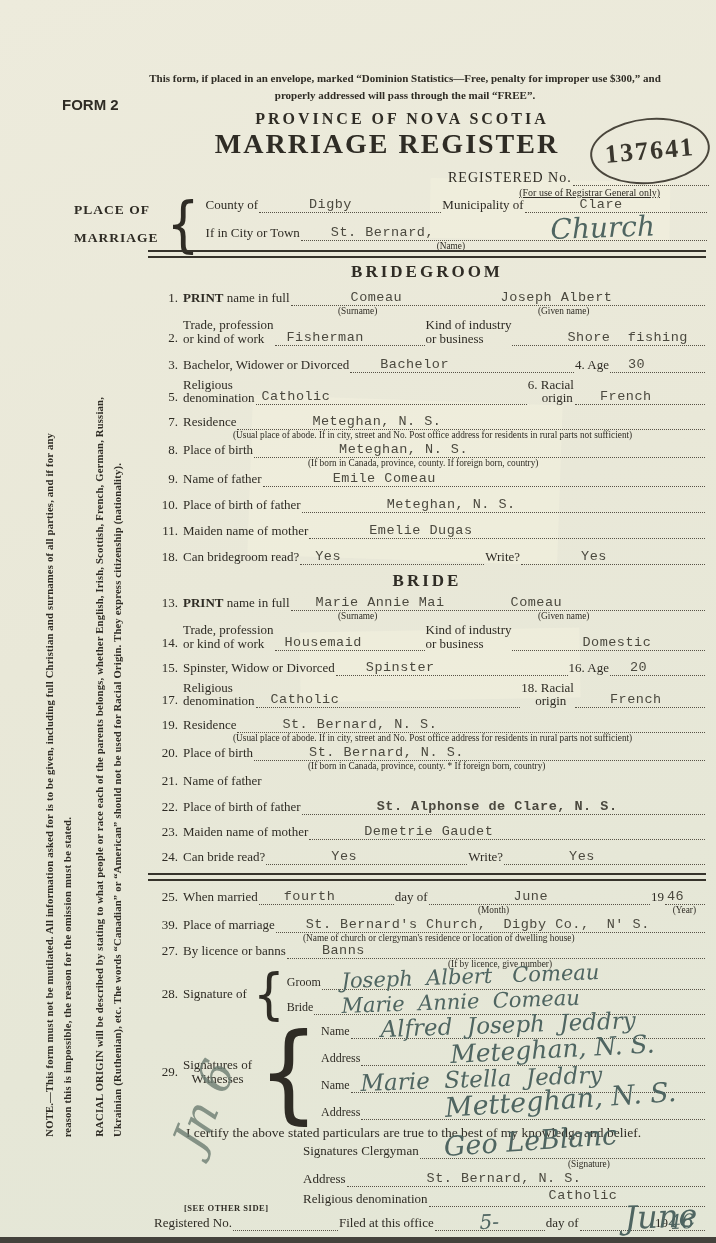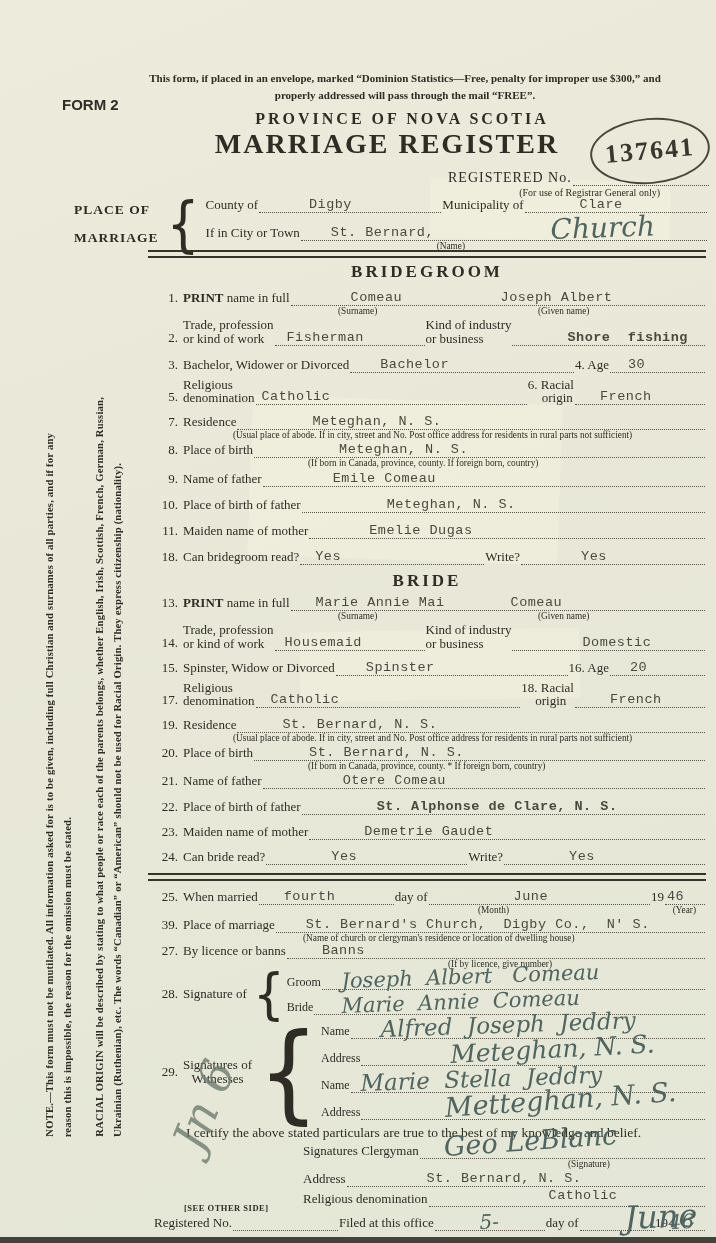--- a/index.html
+++ b/index.html
@@ -15,21 +15,21 @@
          font-size:46px;color:#6d7d72;opacity:.8;transform:rotate(-68deg);z-index:3;}
   
   .notice{position:absolute;left:100px;right:6px;top:70px;text-align:center;font-size:11px;font-weight:700;line-height:1.5;z-index:2;}
   .formno{position:absolute;left:62px;top:96px;font-family:"Liberation Sans",sans-serif;font-weight:700;font-size:15px;z-index:2;}
   .province{position:absolute;left:148px;right:60px;top:110px;text-align:center;font-weight:700;font-size:16px;letter-spacing:3px;z-index:2;}
   .title{position:absolute;left:148px;right:90px;top:128px;text-align:center;font-weight:700;font-size:28px;letter-spacing:2px;z-index:2;}
   .stamp{position:absolute;right:6px;top:118px;width:116px;height:62px;border:2.5px solid #4a463c;border-radius:50%;
          transform:rotate(-5deg);display:flex;align-items:center;justify-content:center;
          font-weight:700;font-size:26px;letter-spacing:2px;color:#3a372e;z-index:2;}
   .regline{position:absolute;right:6px;top:170px;width:262px;display:flex;align-items:flex-end;font-size:14px;z-index:2;}
-  .regnote{position:absolute;right:56px;top:187px;font-size:10px;z-index:2;}
+  .regnote{position:absolute;right:56px;top:187px;font-size:10px;z-index:2;text-decoration:underline;}
   
   .place{position:absolute;left:74px;right:8px;top:196px;display:flex;align-items:center;z-index:2;}
   .place-head{font-size:13.5px;font-weight:600;letter-spacing:1px;line-height:2.1;}
   .brace{font-family:"DejaVu Sans",sans-serif;font-weight:400;color:#2f2c25;line-height:1;display:inline-block;}
   .place-rows{flex:1;}
   
   .main{position:absolute;left:148px;right:10px;top:250px;z-index:2;}
   .frow{display:flex;align-items:flex-end;position:relative;margin-top:8px;}
   .num{flex:0 0 30px;text-align:right;padding-right:5px;font-size:13px;white-space:nowrap;}
   .lb{font-size:13px;white-space:nowrap;}
@@ -130,21 +130,21 @@
           <span>or kind of work</span>
         </span>
       <span class="dots" style="flex:0 0 150px;">
         <span class="tv" style="left:12px;">Fisherman</span>
       </span>
       <span class="lb2">
           <span>Kind of industry</span>
           <span>or business</span>
         </span>
       <span class="dots">
-        <span class="tv" style="left:55px;font-weight:bold;">Shore  fishing</span>
+        <span class="tv" style="left:55px;">Shore  fishing</span>
       </span>
     </div>
 
     <div class="frow" style="margin-top:11px;">
       <span class="num">3.</span>
       <span class="lb">Bachelor, Widower or Divorced</span>
       <span class="dots">
         <span class="tv" style="left:30px;">Bachelor</span>
       </span>
       <span class="lb">4. Age</span>
@@ -310,23 +310,20 @@
         <span class="tv" style="left:55px;">St. Bernard, N. S.</span>
       </span>
     </div>
     <div class="caps">
         <span style="left:160px;">(If born in Canada, province, county. * If foreign born, country)</span>
       </div>
 
     <div class="frow" style="margin-top:2px;">
       <span class="num">21.</span>
       <span class="lb">Name of father</span>
-      <span class="dots">
-        <span class="tv" style="left:80px;">Otere Comeau</span>
-      </span>
     </div>
 
     <div class="frow" style="margin-top:10px;">
       <span class="num">22.</span>
       <span class="lb">Place of birth of father</span>
       <span class="dots">
         <span class="tv" style="left:75px;font-weight:bold;">St. Alphonse de Clare, N. S.</span>
       </span>
     </div>
 

